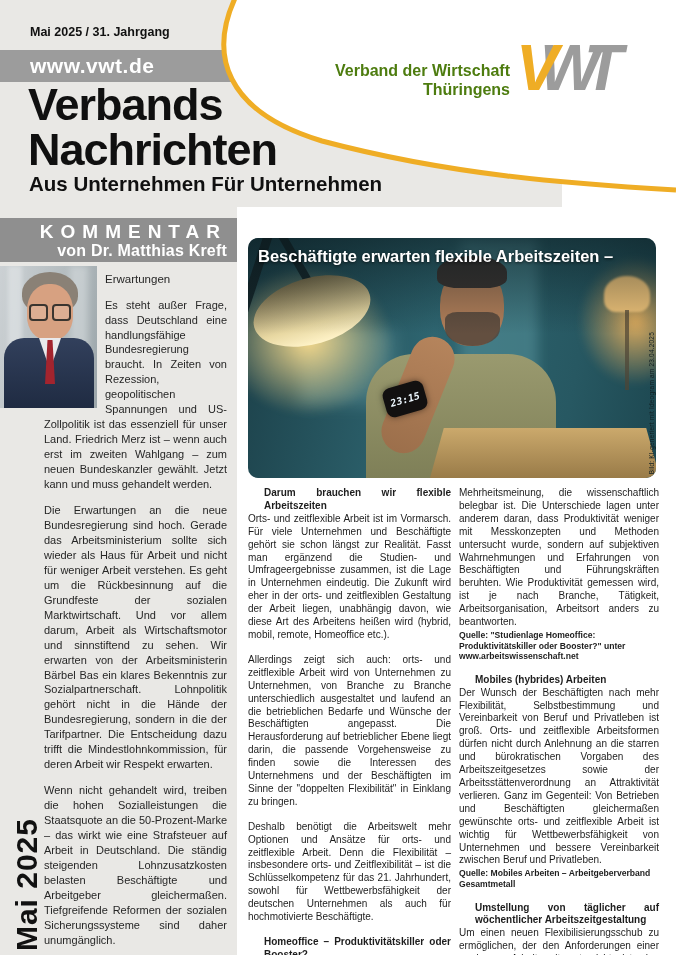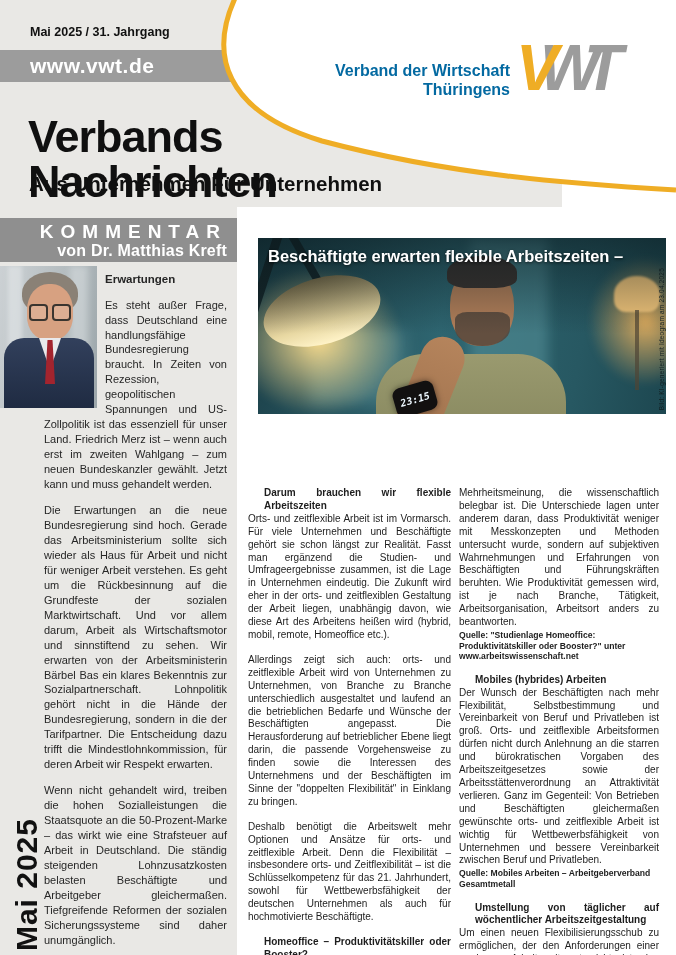--- a/index.html
+++ b/index.html
@@ -7,56 +7,56 @@
        font-family:"Liberation Sans",sans-serif;color:#222;}
   .abs{position:absolute;}
 
   
   #sidebar-bg{left:0;top:0;width:237px;height:955px;background:#e9e8e5;}
   #header-svg{left:0;top:0;}
 
   
   #issue{left:30px;top:25px;font-size:12.5px;font-weight:bold;color:#111;}
   #url{left:30px;top:54px;font-size:21px;font-weight:bold;color:#fff;letter-spacing:.5px;}
-  #main-title{left:28px;top:82px;font-size:45px;line-height:45px;font-weight:bold;color:#101010;letter-spacing:-1px;margin-top:32px;}
+  #main-title{left:28px;top:82px;font-size:45px;line-height:45px;font-weight:bold;color:#101010;letter-spacing:-1px;}
   #tagline{left:29px;top:172px;font-size:20.5px;font-weight:bold;color:#101010;}
-  #org-name{right:166px;top:62px;text-align:right;font-size:16px;font-weight:bold;color:#0369a1;line-height:1.18;}
+  #org-name{right:166px;top:62px;text-align:right;font-size:16px;font-weight:bold;color:#4d7c0f;line-height:1.18;}
   #logo-mark{left:516px;top:36px;width:112px;height:70px;font-style:italic;font-weight:bold;font-size:64px;line-height:64px;}
   #logo-mark span{position:absolute;top:0;}
   #logo-w{left:24px;color:#9c9c9c;}
   #logo-t{left:68px;color:#9c9c9c;}
   #logo-v{left:0;color:#efad25;}
 
   
   #kommentar-box{left:0;top:218px;width:237px;height:44px;background:#8f8f8f;color:#fff;
                  text-align:right;box-sizing:border-box;padding:3px 10px 0 8px;}
   #kommentar-title{font-size:19px;font-weight:bold;letter-spacing:7px;line-height:21px;}
   #kommentar-byline{font-size:16px;font-weight:bold;line-height:18px;letter-spacing:.2px;margin-left:44px;}
   #sidebar-content{left:0;top:266px;width:234px;box-sizing:border-box;padding:0 7px 0 44px;
                    font-size:11px;line-height:1.36;text-align:justify;color:#262626;}
   #sidebar-content p{margin:0 0 11px 0;}
-  #erwartungen-heading{font-size:11.5px;font-weight:bold;margin:6px 0 10px 0;text-align:left;}
+  #erwartungen-heading{font-size:11.5px;font-weight:normal;margin:6px 0 10px 0;text-align:left;}
   #portrait{float:left;width:97px;height:142px;margin:0 8px 8px -44px;position:relative;overflow:hidden;
             background:linear-gradient(100deg,#ccd1d4,#b4bcbf 55%,#9ca6aa);}
   .pt{position:absolute;}
   .pt-streak1{left:8px;top:0;width:14px;height:142px;background:#e4e8ea;opacity:.6;filter:blur(2px);}
   .pt-streak2{left:70px;top:0;width:18px;height:142px;background:#dfe4e6;opacity:.5;filter:blur(3px);}
   .pt-hair{left:22px;top:6px;width:56px;height:42px;background:#8a8176;border-radius:50% 50% 42% 42%;}
   .pt-face{left:27px;top:18px;width:46px;height:56px;background:#d7a181;border-radius:46% 46% 42% 42%;}
   .pt-lens{width:15px;height:13px;border:2.5px solid #3a352f;border-radius:4px;top:38px;background:rgba(255,255,255,.15);}
   .pt-lens.l{left:29px;} .pt-lens.r{left:52px;}
   .pt-suit{left:4px;top:72px;width:90px;height:70px;background:linear-gradient(#32405c,#1f2b42);border-radius:20px 20px 0 0;}
   .pt-shirt{left:39px;top:72px;width:22px;height:32px;background:#e9e9eb;clip-path:polygon(0 0,100% 0,50% 100%);}
   .pt-tie{left:45px;top:74px;width:10px;height:44px;background:#a3242e;clip-path:polygon(25% 0,75% 0,100% 100%,0 100%);}
   #side-date{left:10px;top:818px;font-size:30px;font-weight:bold;color:#111;letter-spacing:1px;
              writing-mode:vertical-rl;transform:rotate(180deg);}
 
   
-  #photo{left:258px;top:238px;width:408px;height:176px;overflow:hidden;
-         background:linear-gradient(100deg,#1c4049,#2e6570 45%,#275862 78%,#1d4750);}
+  #photo{left:248px;top:238px;width:408px;height:240px;overflow:hidden;
+         background:linear-gradient(100deg,#1c4049,#2e6570 45%,#275862 78%,#1d4750);border-radius:10px;}
   .ph{position:absolute;}
   .ph-window{left:212px;top:0;width:78px;height:175px;background:#5b98a0;opacity:.5;filter:blur(6px);}
   .ph-shelf{left:52px;top:92px;width:95px;height:75px;background:#7fb3b6;opacity:.3;filter:blur(8px);}
   .ph-glow-left{left:-25px;top:28px;width:170px;height:150px;filter:blur(3px);
       background:radial-gradient(closest-side,rgba(255,222,140,.95),rgba(255,222,140,0));}
   .ph-lamp-arm1{left:6px;top:-20px;width:9px;height:95px;background:#15262a;transform:rotate(18deg);}
   .ph-lamp-arm2{left:40px;top:-30px;width:8px;height:90px;background:#15262a;transform:rotate(-30deg);}
   .ph-lampshade{left:4px;top:40px;width:120px;height:66px;border-radius:50%;transform:rotate(-16deg);
       background:linear-gradient(#7d6f4c,#e8d8a2 70%,#fff3c8);}
   .ph-glow-right{left:330px;top:18px;width:115px;height:130px;filter:blur(3px);

